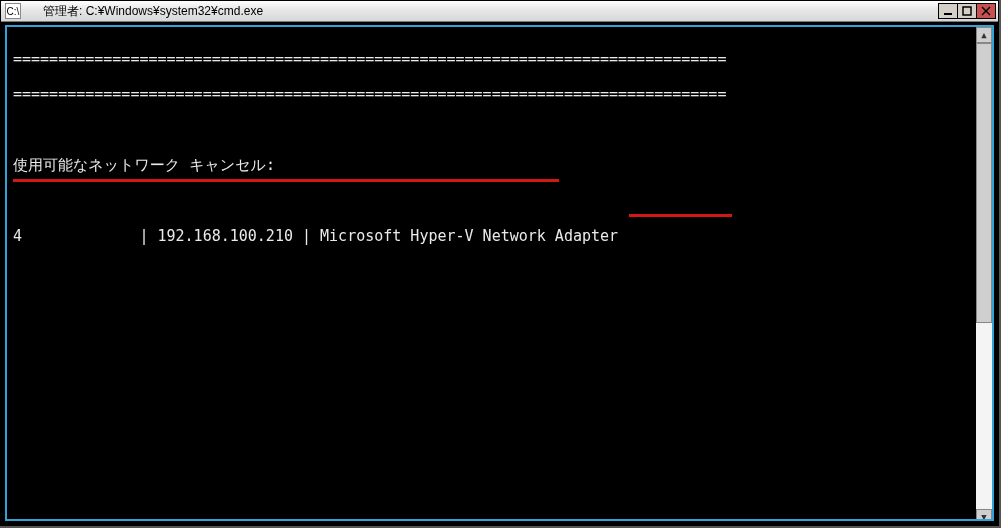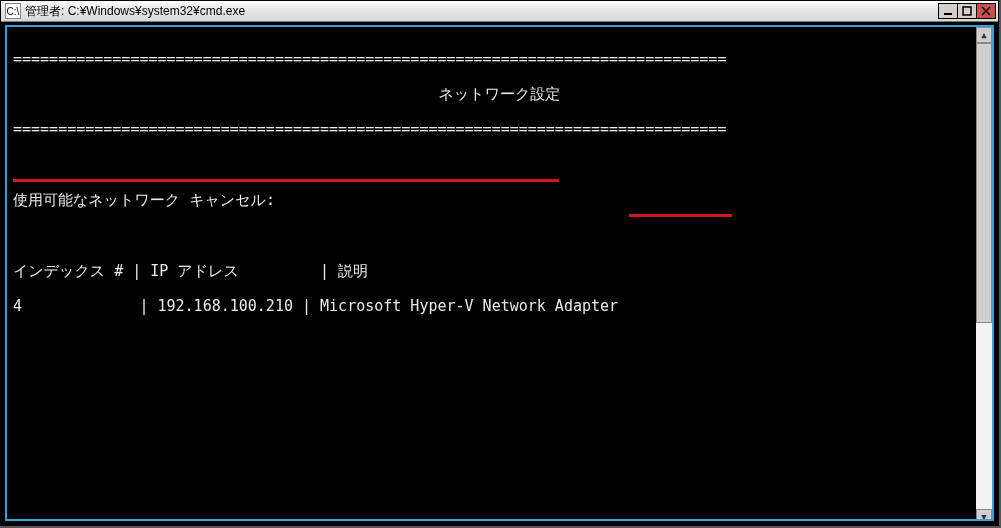--- a/index.html
+++ b/index.html
@@ -31,21 +31,21 @@
   .title-icon{
     width:16px;height:16px;
     margin:0 4px;
     display:inline-flex;align-items:center;justify-content:center;
     font-size:10px;
     background:#fff;
     border:1px solid #888;
     box-sizing:border-box;
     padding:0 1px;
   }
-  .title-text{flex:1;white-space:nowrap;overflow:hidden;}
+  .title-text{flex:1;white-space:nowrap;overflow:hidden;margin-left:18px;}
   .win-btns{display:flex;align-items:center;margin-right:2px;}
   .win-btn{
     width:20px;height:16px;
     border:1px solid #000;
     margin-left:-1px;
     display:flex;align-items:center;justify-content:center;
     background:#d4d0c8;
     font-size:11px;
     line-height:1;
     box-sizing:border-box;
@@ -124,26 +124,24 @@
             <line x1="1" y1="1" x2="9" y2="9" stroke="#000" stroke-width="1.5"></line>
             <line x1="9" y1="1" x2="1" y2="9" stroke="#000" stroke-width="1.5"></line>
           </svg>
       </div>
     </div>
   </div>
 
   <div class="inner-frame">
     <div class="console">
 <div class="line">===============================================================================</div>
-<div class="line center-line">ネットワーク設定</div>
 <div class="line">===============================================================================</div>
 <div class="line"> </div>
 <div class="line">使用可能なネットワーク キャンセル:</div>
 <div class="line"> </div>
-<div class="line">インデックス # | IP アドレス         | 説明</div>
 <div class="line">4             | 192.168.100.210 | Microsoft Hyper-V Network Adapter</div>
 <div class="line"> </div>
 
       <div class="underline-red" style="left:6px;top:152px;width:546px;"></div>
       <div class="underline-red" style="left:622px;top:187px;width:103px;"></div>
 
       <div class="scrollbar">
         <div class="scroll-btn" style="position:absolute;top:0;">▲</div>
         <div class="scroll-track">
           <div class="scroll-thumb"></div>

